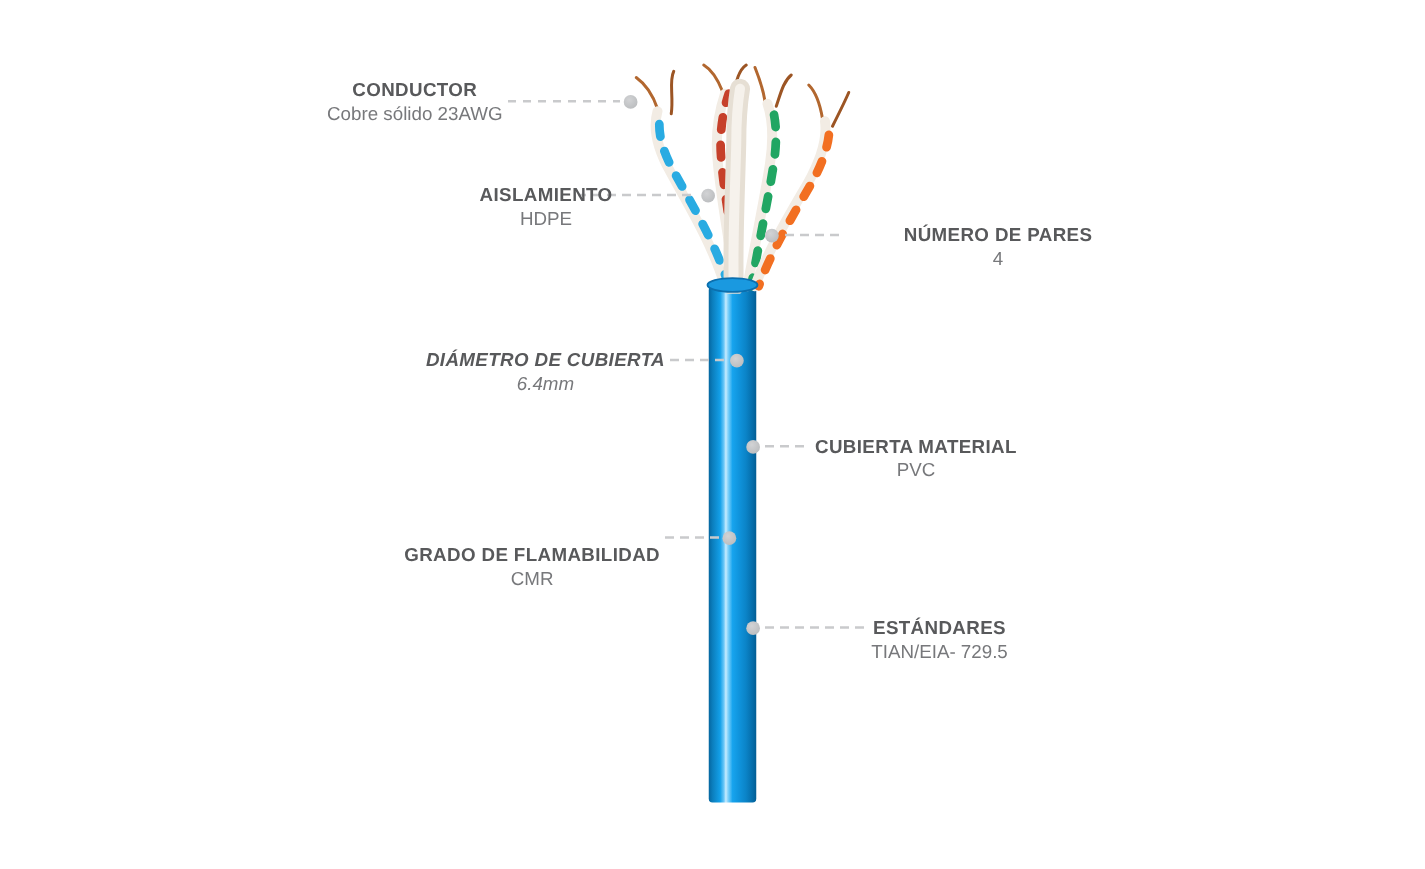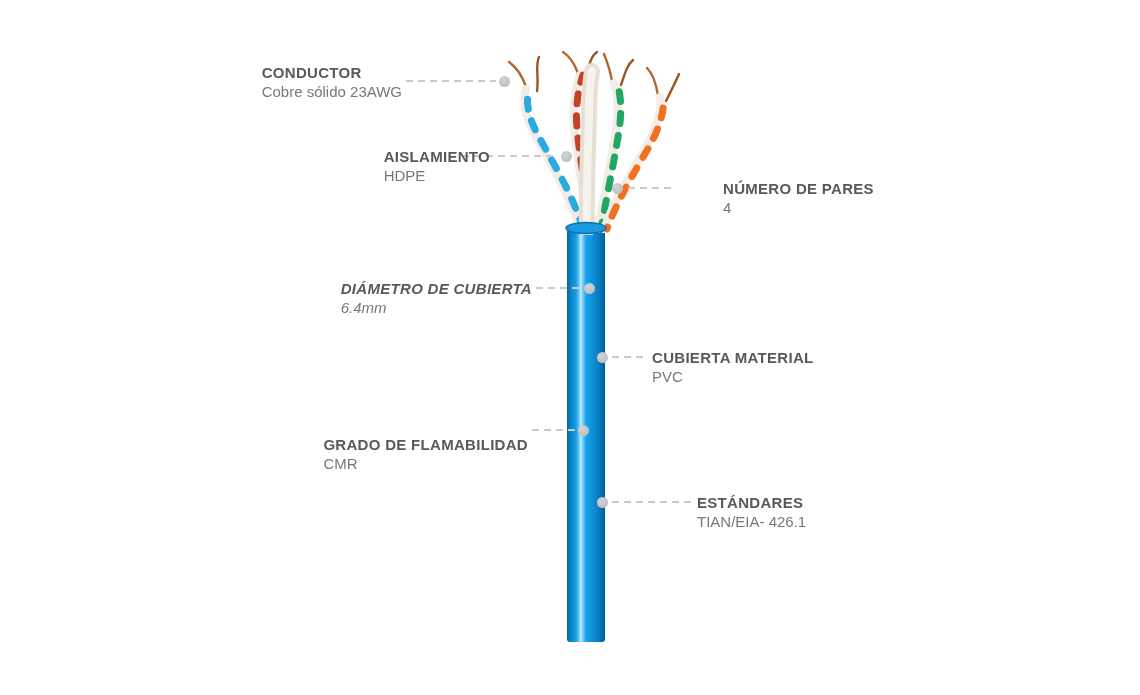--- a/index.html
+++ b/index.html
@@ -16,21 +16,21 @@
       #c9ecff 36%, #8ad5fb 40%, #17a4ee 50%, #1096df 62%,
       #0b84c8 78%, #046aa6 94%, #035d93 100%);
   }
   .cable-jacket::before{ 
     content:"";position:absolute;left:0;top:-4px;width:38px;height:10px;border-radius:50%;
     background:linear-gradient(90deg,#0a6ba6,#2aa6e8 35%,#1b92d4 70%,#075f97);
   }
   
   .wires{position:absolute;left:492px;top:45px;width:220px;height:190px;}
   
-  .callout{position:absolute;white-space:nowrap;}
+  .callout{position:absolute;text-align:center;white-space:nowrap;}
   .callout .title{
     font-size:15px;font-weight:bold;color:#58595b;letter-spacing:.02em;line-height:18px;
   }
   .callout .value{
     font-size:15px;color:#77787b;line-height:18px;margin-top:1px;
   }
   .co-conductor {top:64px; right:738px;}
   .co-aislamiento{top:148px;right:650px;}
   .co-diametro  {top:280px;right:608px;font-style:italic;}
   .co-grado     {top:436px;right:612px;}
@@ -147,16 +147,16 @@
     <div class="value">PVC</div>
   </div>
 
   <div class="callout co-grado">
     <div class="title">GRADO DE FLAMABILIDAD</div>
     <div class="value">CMR</div>
   </div>
 
   <div class="callout co-estandares">
     <div class="title">ESTÁNDARES</div>
-    <div class="value">TIAN/EIA- 426.1</div>
+    <div class="value">TIAN/EIA- 729.5</div>
   </div>
 
 </div>
 
 </body></html>

